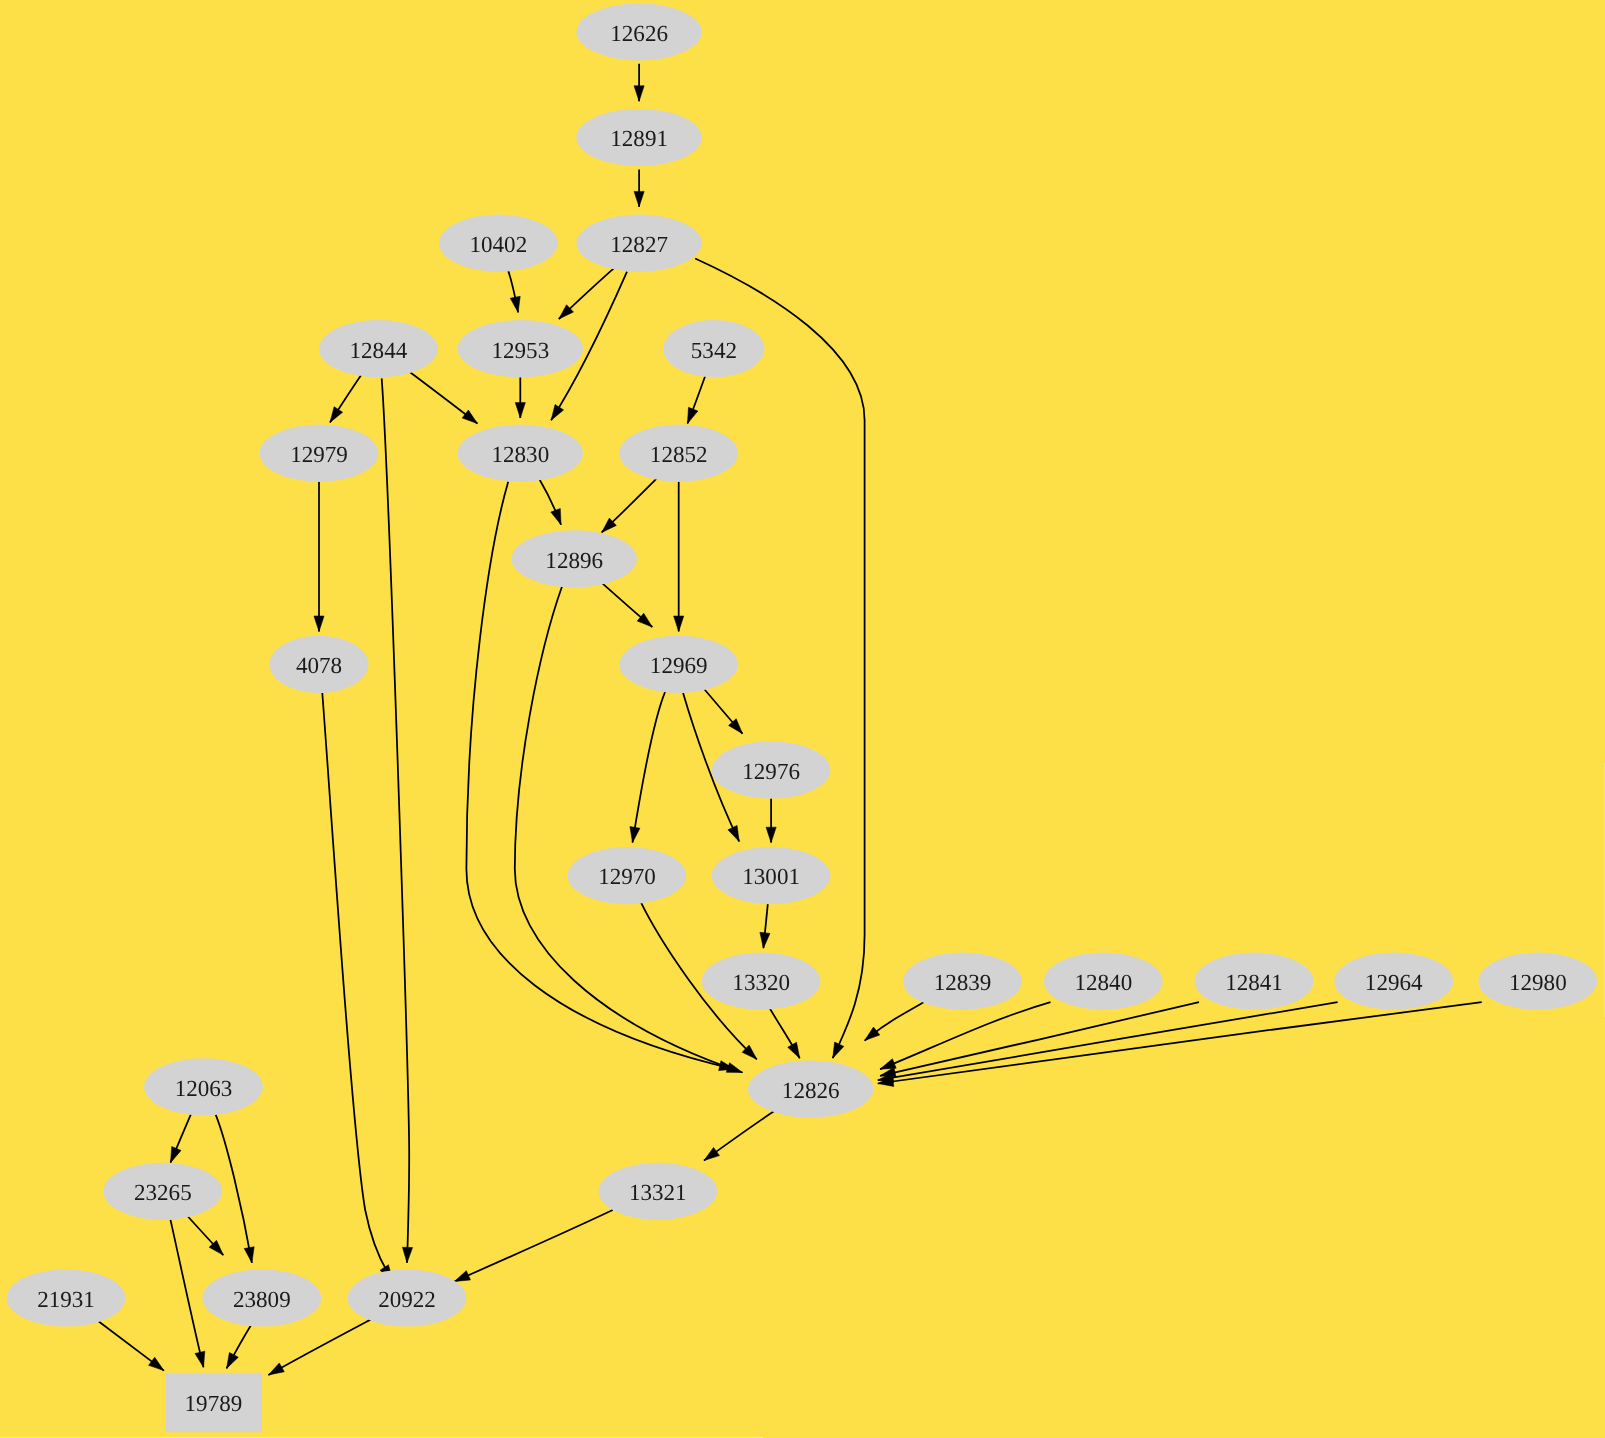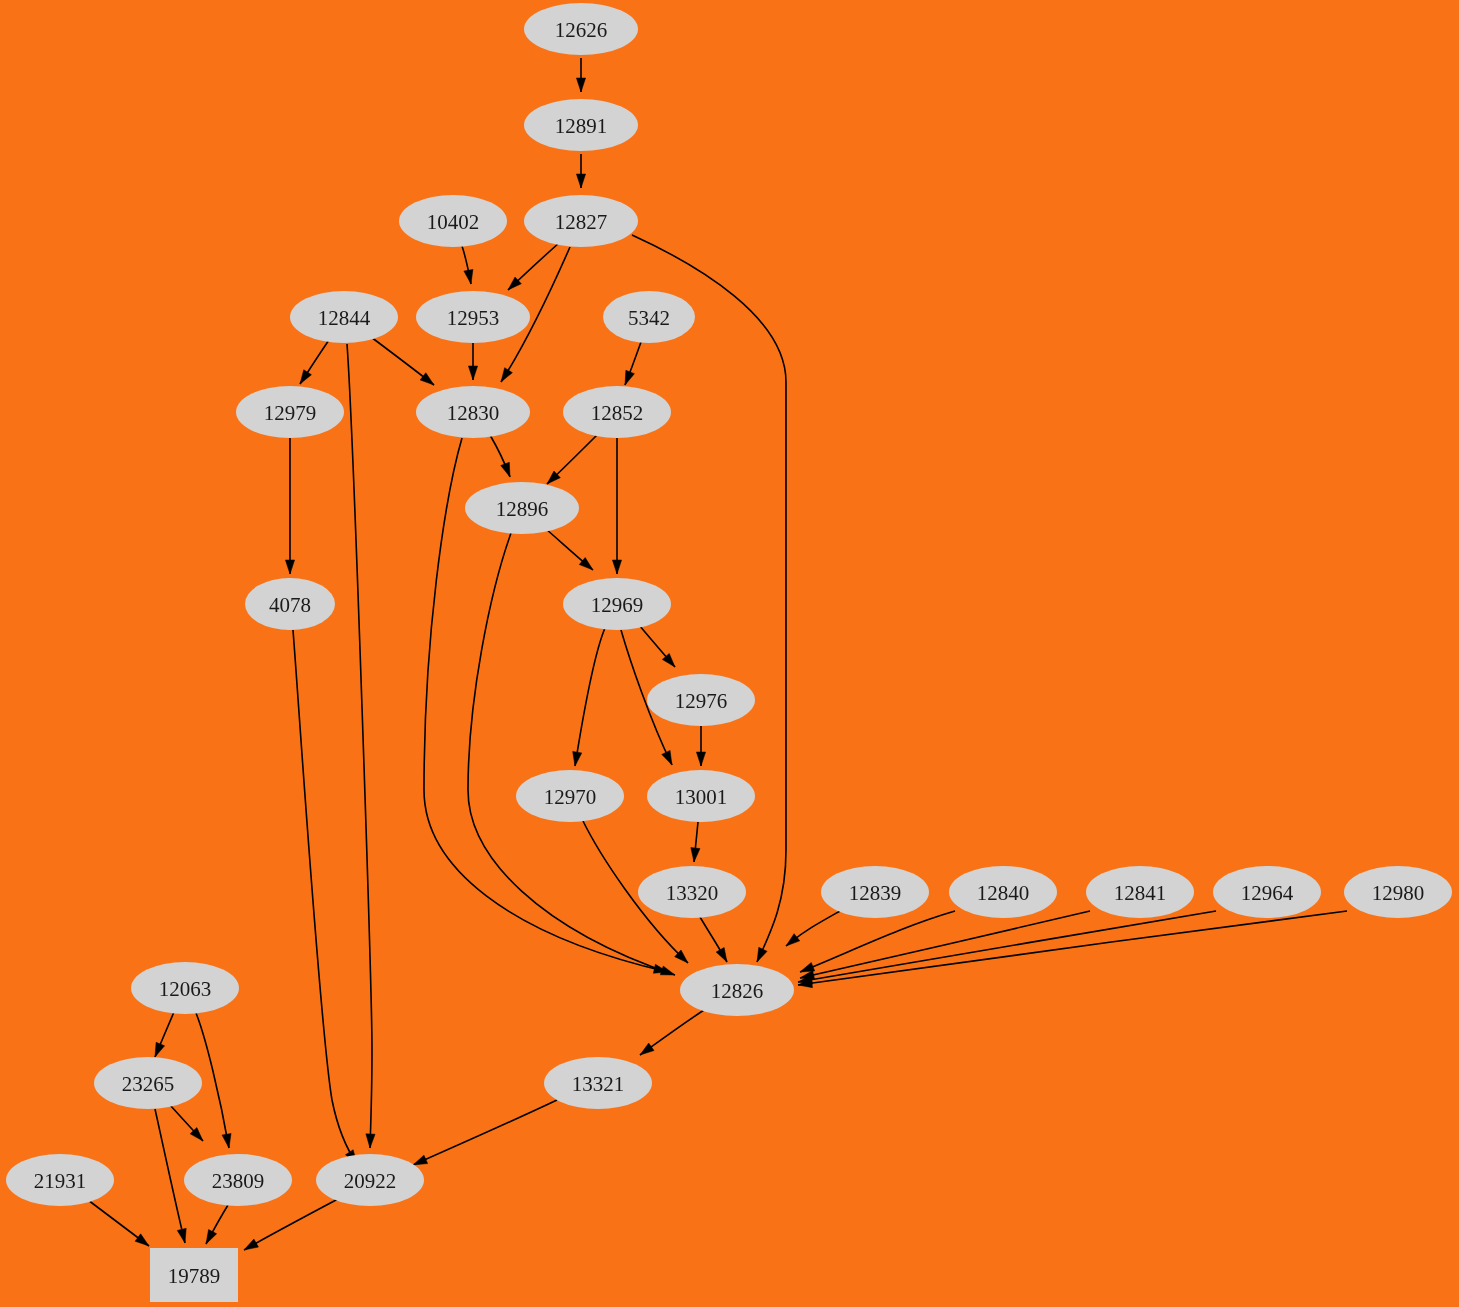--- a/index.html
+++ b/index.html
@@ -4,21 +4,21 @@
 <style>
   html, body {
     margin: 0;
     padding: 0;
     background: #ffffff;
   }
   #canvas {
     position: relative;
     width: 1459px;
     height: 1307px;
-    background: #f97316;
+    background: #fde047;
     font-family: "Liberation Serif", serif;
     text-align: center;
   }
   svg#graph {
     position: absolute;
     top: 0;
     left: 0;
     width: 1459px;
     height: 1307px;
     display: block;

